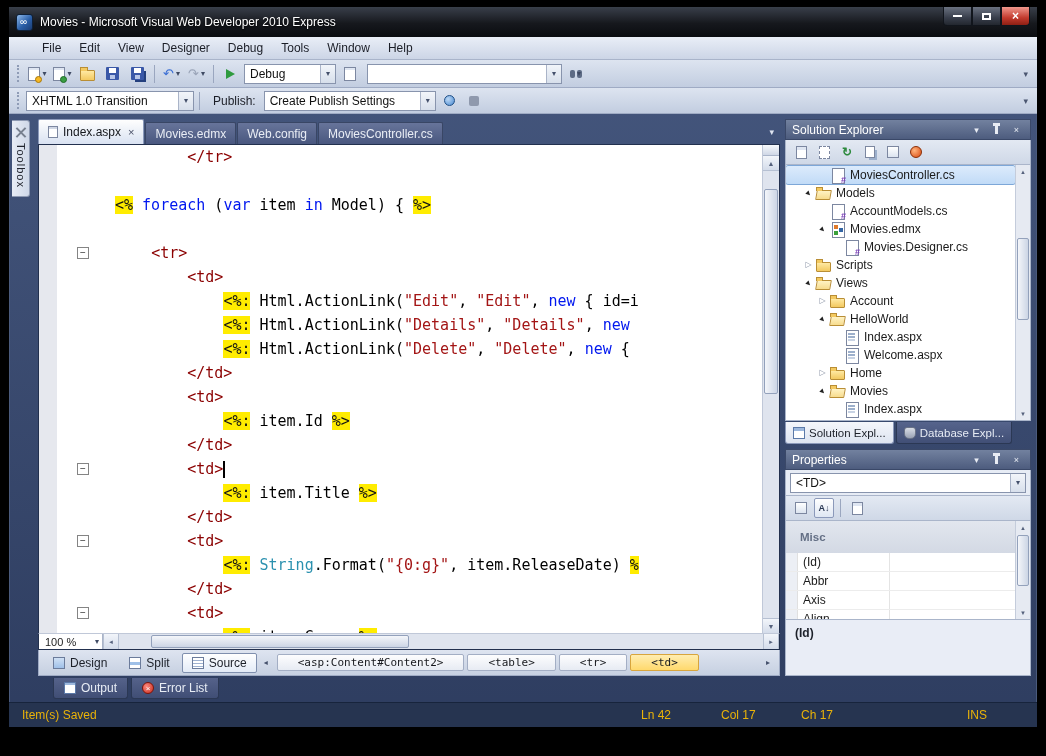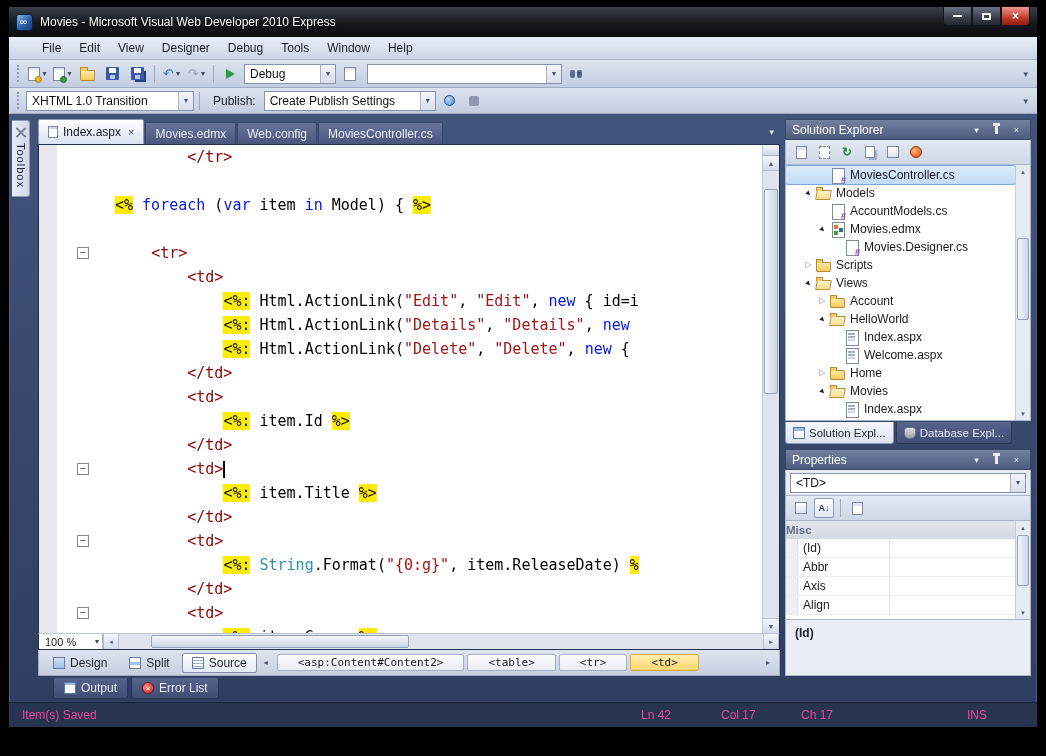--- a/index.html
+++ b/index.html
@@ -201,41 +201,41 @@
   .pt-ic{width:12px;height:12px;flex:none}
   .pt-sol{background:#fff;border:1px solid #5b79a8;box-shadow:inset 0 3px 0 #9db8dd}
   .pt-db{background:linear-gradient(#d8dde6,#9aa3b5);border:1px solid #6b7488;border-radius:3px 3px 5px 5px}
 
   .pcombo-row{height:26px;flex:none;display:flex;align-items:center;padding:3px 4px;
     background:#e7ecf5;border:1px solid #aab5ca;border-top:none}
   .pcombo{flex:1;height:20px;background:#fff;border:1px solid #8894ad;display:flex;align-items:center;
     padding-left:5px;font-size:12px;color:#111}
   .pgridbox{flex:1;display:flex;min-height:0;background:#fff;border:1px solid #aab5ca;border-top:none}
   #propgrid{flex:1;display:flex;flex-direction:column;overflow:hidden}
-  .pcat{height:18px;flex:none;display:flex;align-items:center;font-size:11.5px;
+  .pcat{height:32px;flex:none;display:flex;align-items:center;padding-left:14px;font-size:11.5px;
     font-weight:bold;color:#646f85;background:linear-gradient(#e2e6ee,#d3d9e4)}
   .prow{height:19px;flex:none;display:flex;align-items:stretch;border-bottom:1px solid #ececec;font-size:12px}
   .pstrip{width:12px;flex:none;background:#eceff5;border-right:1px solid #e0e0e0}
   .pname{width:92px;flex:none;padding-left:5px;border-right:1px solid #e4e4e4;color:#1b1b1b;
     display:flex;align-items:center}
   .pval{flex:1}
   .pdesc{height:56px;flex:none;background:#e9edf6;border:1px solid #aab5ca;border-top:none;
     padding:6px 9px;font-size:12px}
   .dtitle{font-weight:bold;color:#1c2029}
 
   
   .bottombar{height:26px;flex:none;display:flex;align-items:flex-start;gap:3px;padding:2px 0 0 44px}
   .btab{display:flex;align-items:center;gap:5px;height:21px;padding:0 10px;font-size:12px;color:#e8edf5;
     background:linear-gradient(#55628a,#404e75);border:1px solid #2b3854;border-top:none;border-radius:0 0 3px 3px}
   .bt-output-ic{width:12px;height:12px;background:#fff;border:1px solid #5b79a8;box-shadow:inset 0 2px 0 #9db8dd}
   .bt-error-ic{width:12px;height:12px;border-radius:50%;border:1px solid #7e150b;color:#fff;font-size:8px;
     display:flex;align-items:center;justify-content:center;
     background:radial-gradient(circle at 35% 35%,#ff8a7e,#c62b1d)}
   .statusbar{height:25px;flex:none;position:relative;display:flex;align-items:center;padding:0 13px;
-    background:#263450;border-top:1px solid #17243c;color:#ec4899;font-size:12px}
+    background:#263450;border-top:1px solid #17243c;color:#eab308;font-size:12px}
   .sb-pos{position:absolute;top:5px}
   .sb-ln{left:632px}.sb-col{left:712px}.sb-ch{left:792px}.sb-ins{left:958px}
 </style>
 </head>
 <body>
 
 <div class="window">
 
   <div class="titlebar">
     <div class="app-icon"></div>

